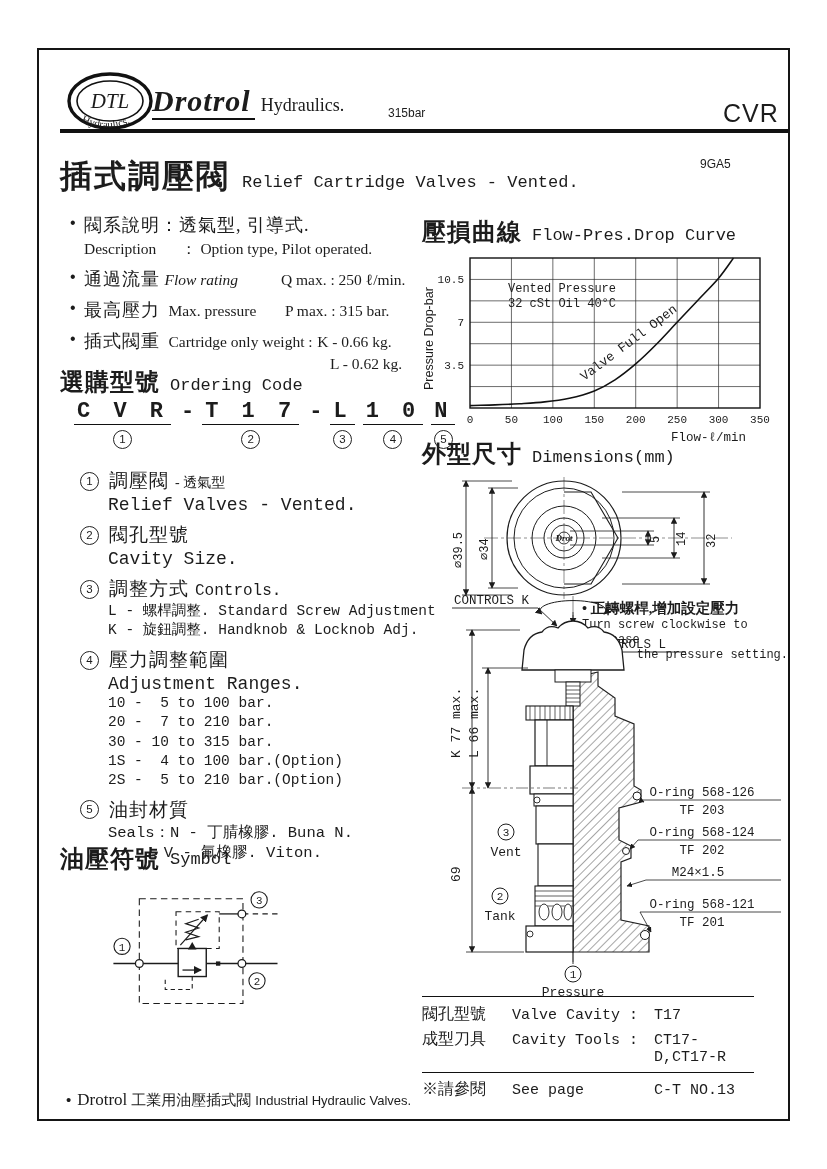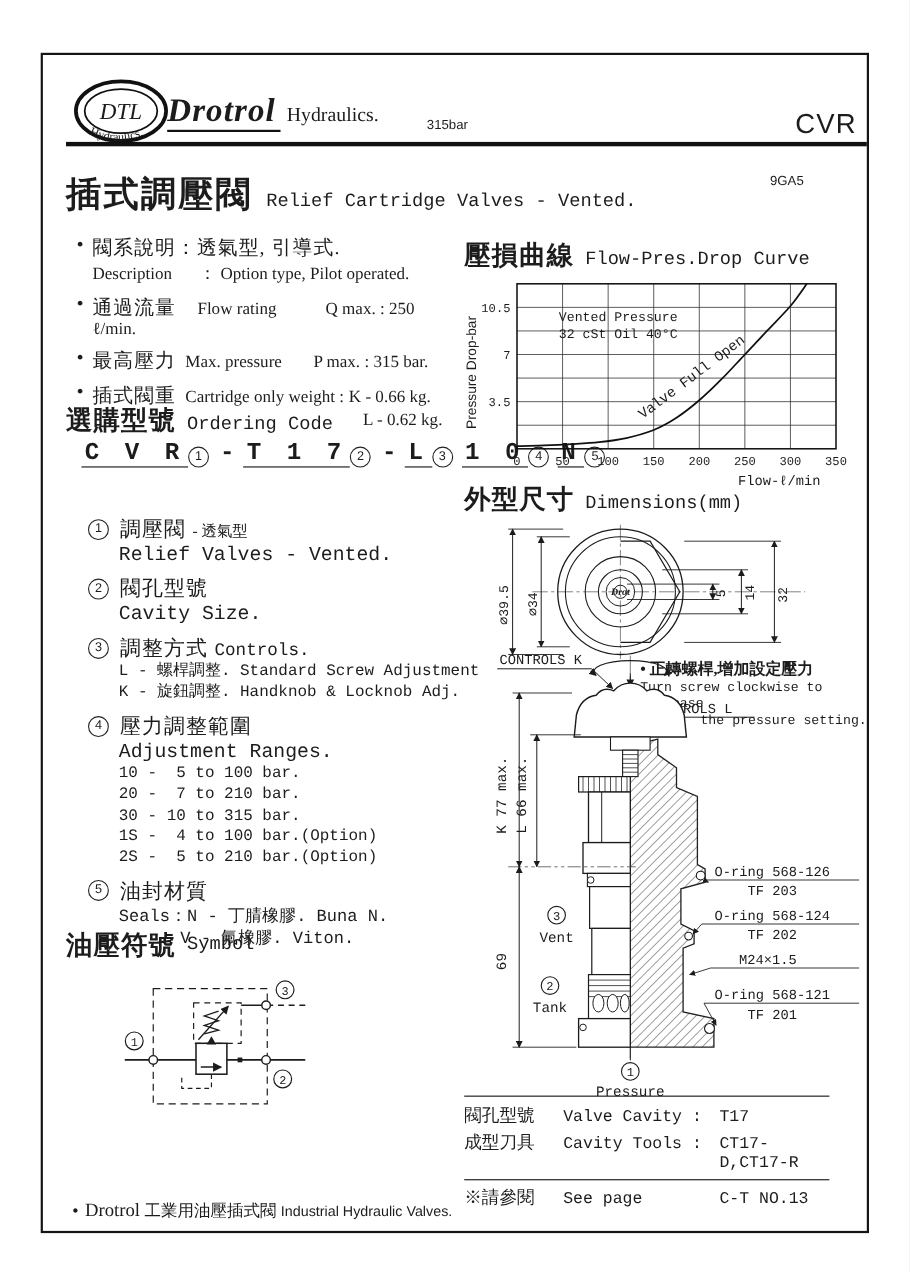--- a/index.html
+++ b/index.html
@@ -34,21 +34,21 @@
   .spec-val{font-size:15.5px;}
   .spec-sub{margin-top:2px;}
   .w96{display:inline-block;width:97px;font-family:Liberation Serif, serif;}
   .w110{display:inline-block;width:112px;}
 
   
   .ord-head{left:60px;top:366px;display:flex;align-items:baseline;}
   .h-zh{font-size:24px;font-weight:600;letter-spacing:1px;}
   .h-en{font-size:17px;margin-left:10px;}
   .code-row{left:74px;top:400px;display:flex;align-items:flex-start;}
-  .code-seg{display:flex;flex-direction:row;align-items:center;margin-right:8px;justify-content:flex-end;}
+  .code-seg{display:flex;flex-direction:column;align-items:center;margin-right:8px;justify-content:flex-end;}
   .code-txt{font-size:22px;font-weight:bold;letter-spacing:5px;border-bottom:1.6px solid #111;
             padding:0 3px 1px 3px;line-height:1.05;}
   .code-dash{font-size:22px;font-weight:bold;margin:0 8px 0 2px;line-height:1.05;}
   .circ{display:inline-block;width:17px;height:17px;border:1.2px solid #222;border-radius:50%;
         text-align:center;line-height:16px;font-size:11.5px;margin-top:5px;
         font-family:"Liberation Sans",sans-serif;}
   
   .features{left:80px;top:468px;width:338px;}
   .feat{margin-bottom:7px;}
   .feat-head{display:flex;align-items:baseline;}
@@ -118,21 +118,21 @@
     <div class="spec-row">
       <span class="bullet">•</span>
       <span class="zh-label zh">閥系說明</span><span class="zh-label zh">：透氣型, 引導式.</span>
       <div class="spec-sub serif">
         <span class="spec-en w96">Description</span><span class="spec-val">： Option type, Pilot operated.</span>
       </div>
     </div>
     <div class="spec-row">
       <span class="bullet">•</span>
       <span class="zh-label zh">通過流量</span>
-      <span class="spec-en serif w110" style="margin-left:15px;">Flow rating</span>
+      <span class="spec-en serif w110" style="margin-left:0;font-style:italic;">Flow rating</span>
       <span class="spec-val serif">Q max. : 250 ℓ/min.</span>
     </div>
     <div class="spec-row">
       <span class="bullet">•</span>
       <span class="zh-label zh">最高壓力</span>
       <span class="spec-en serif w110" style="margin-left:4px;">Max. pressure</span>
       <span class="spec-val serif">P max. : 315 bar.</span>
     </div>
     <div class="spec-row">
       <span class="bullet">•</span>

